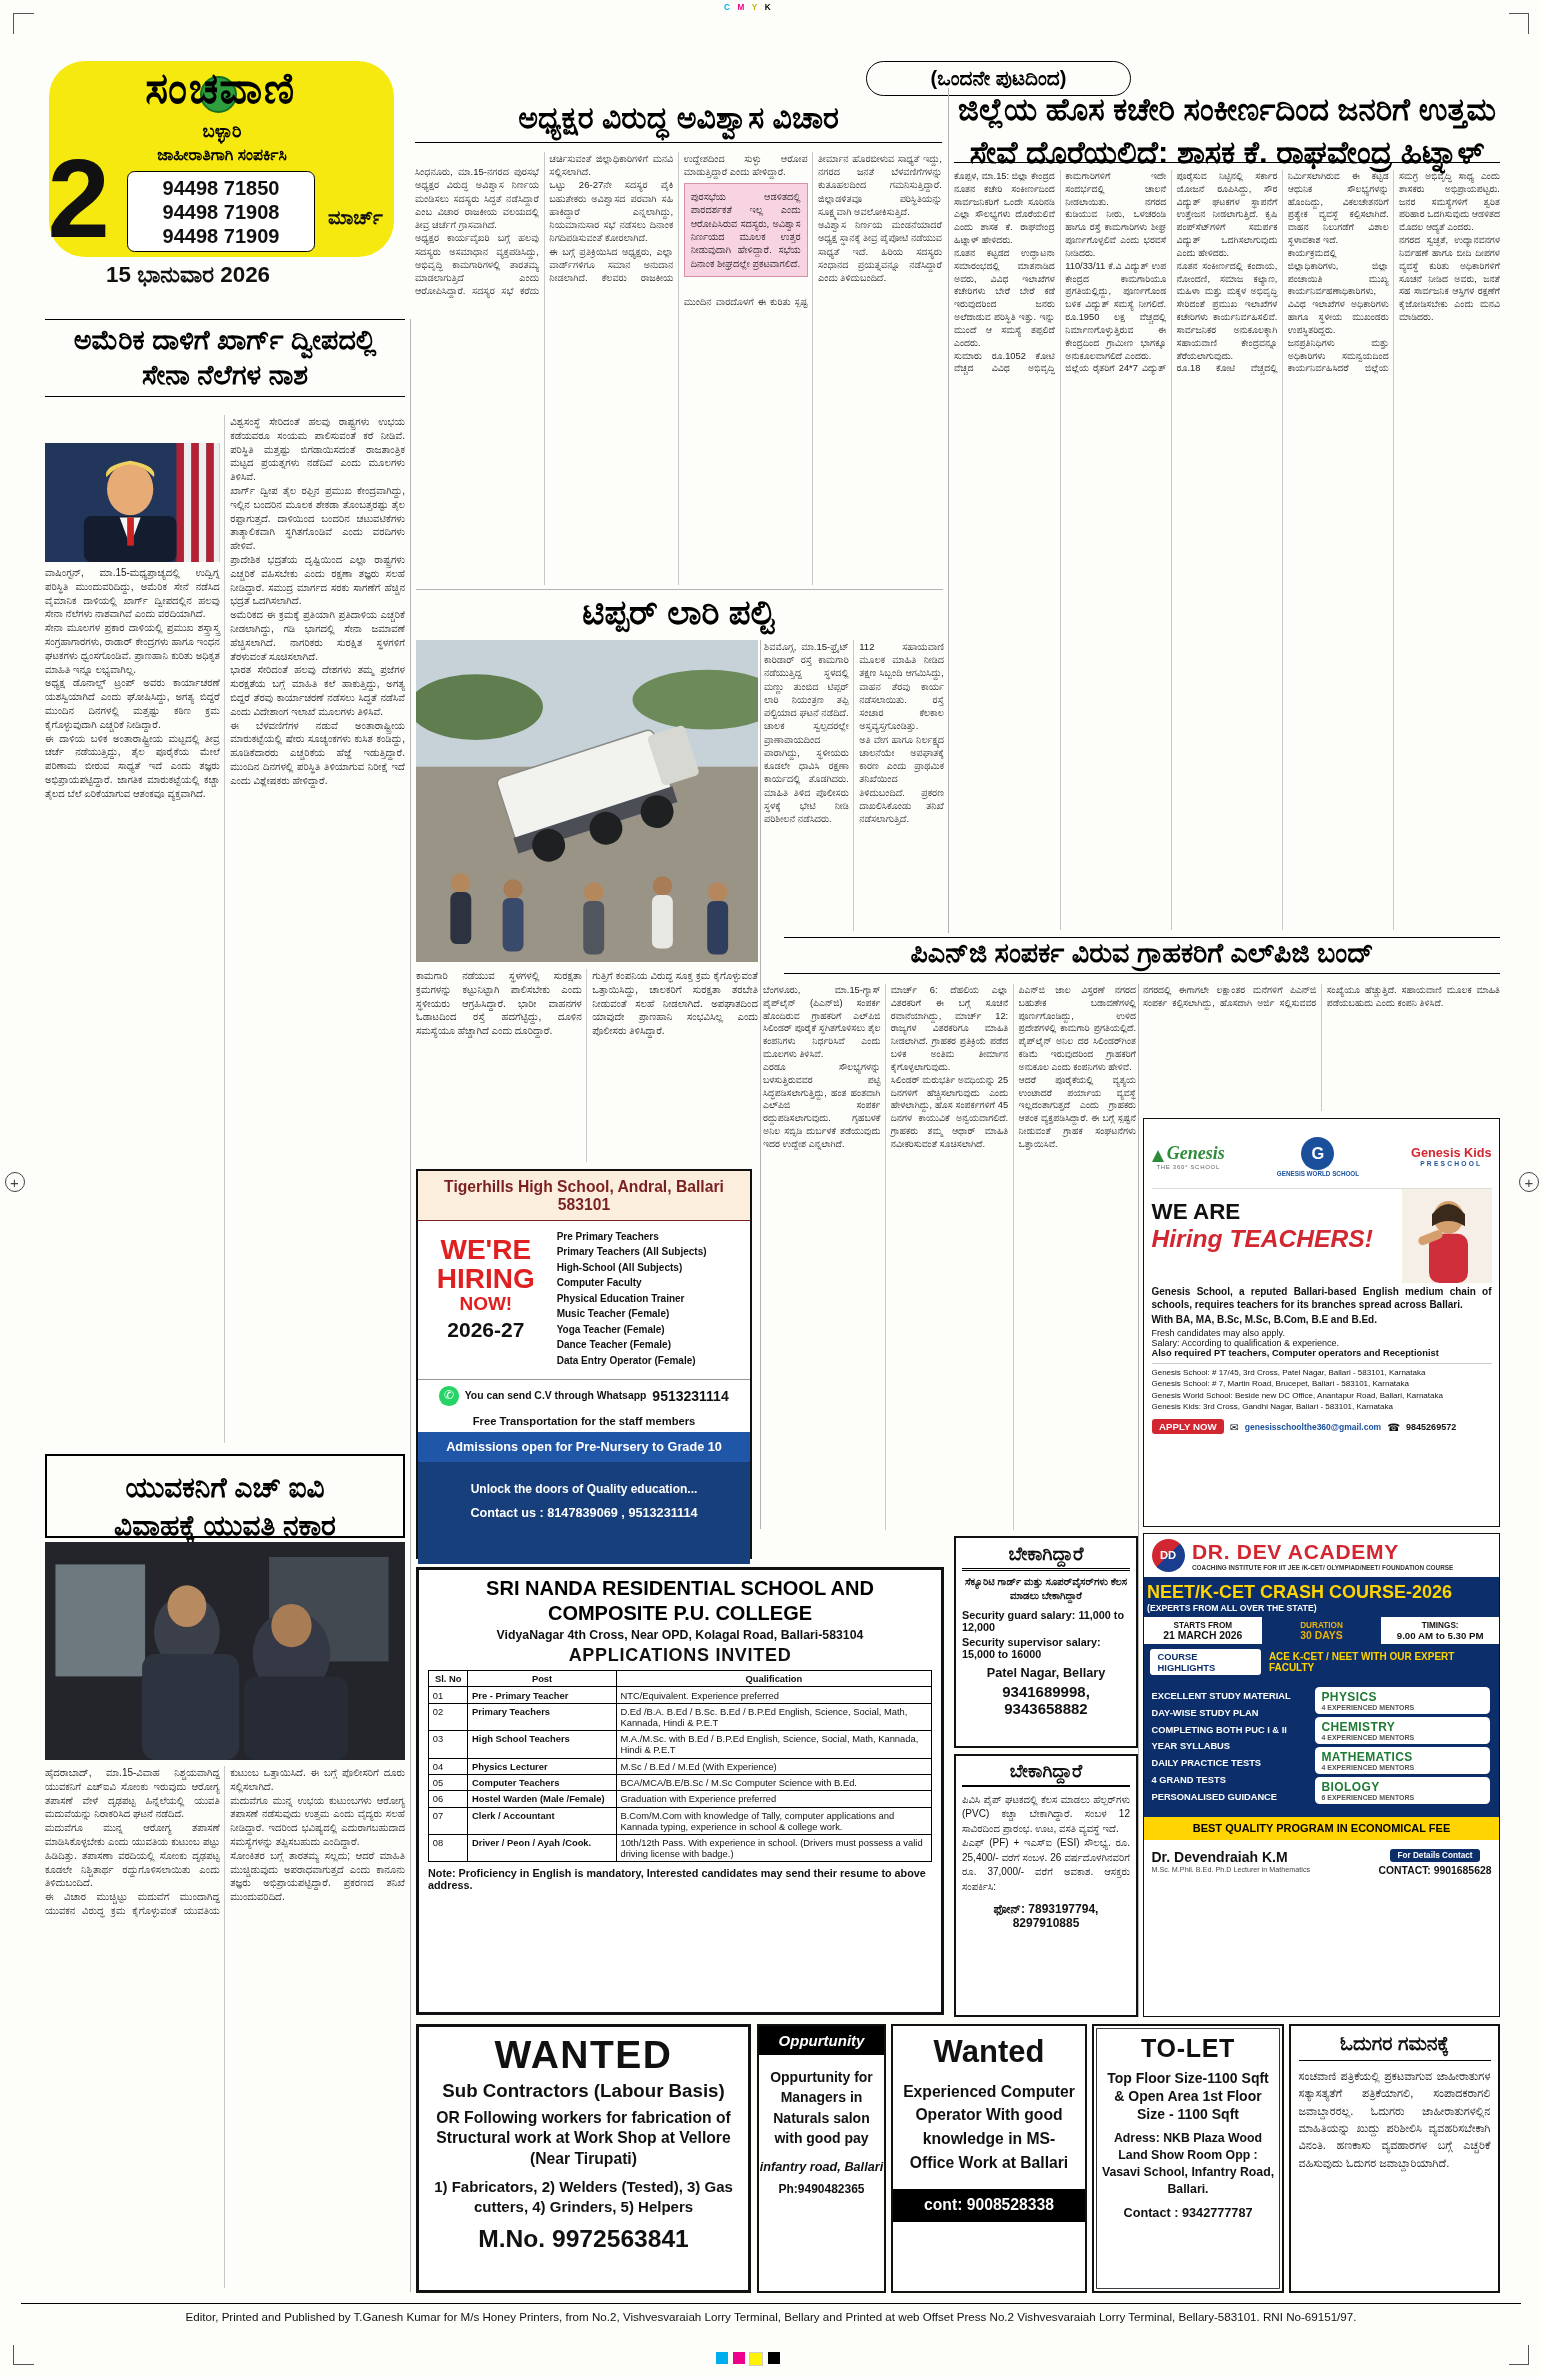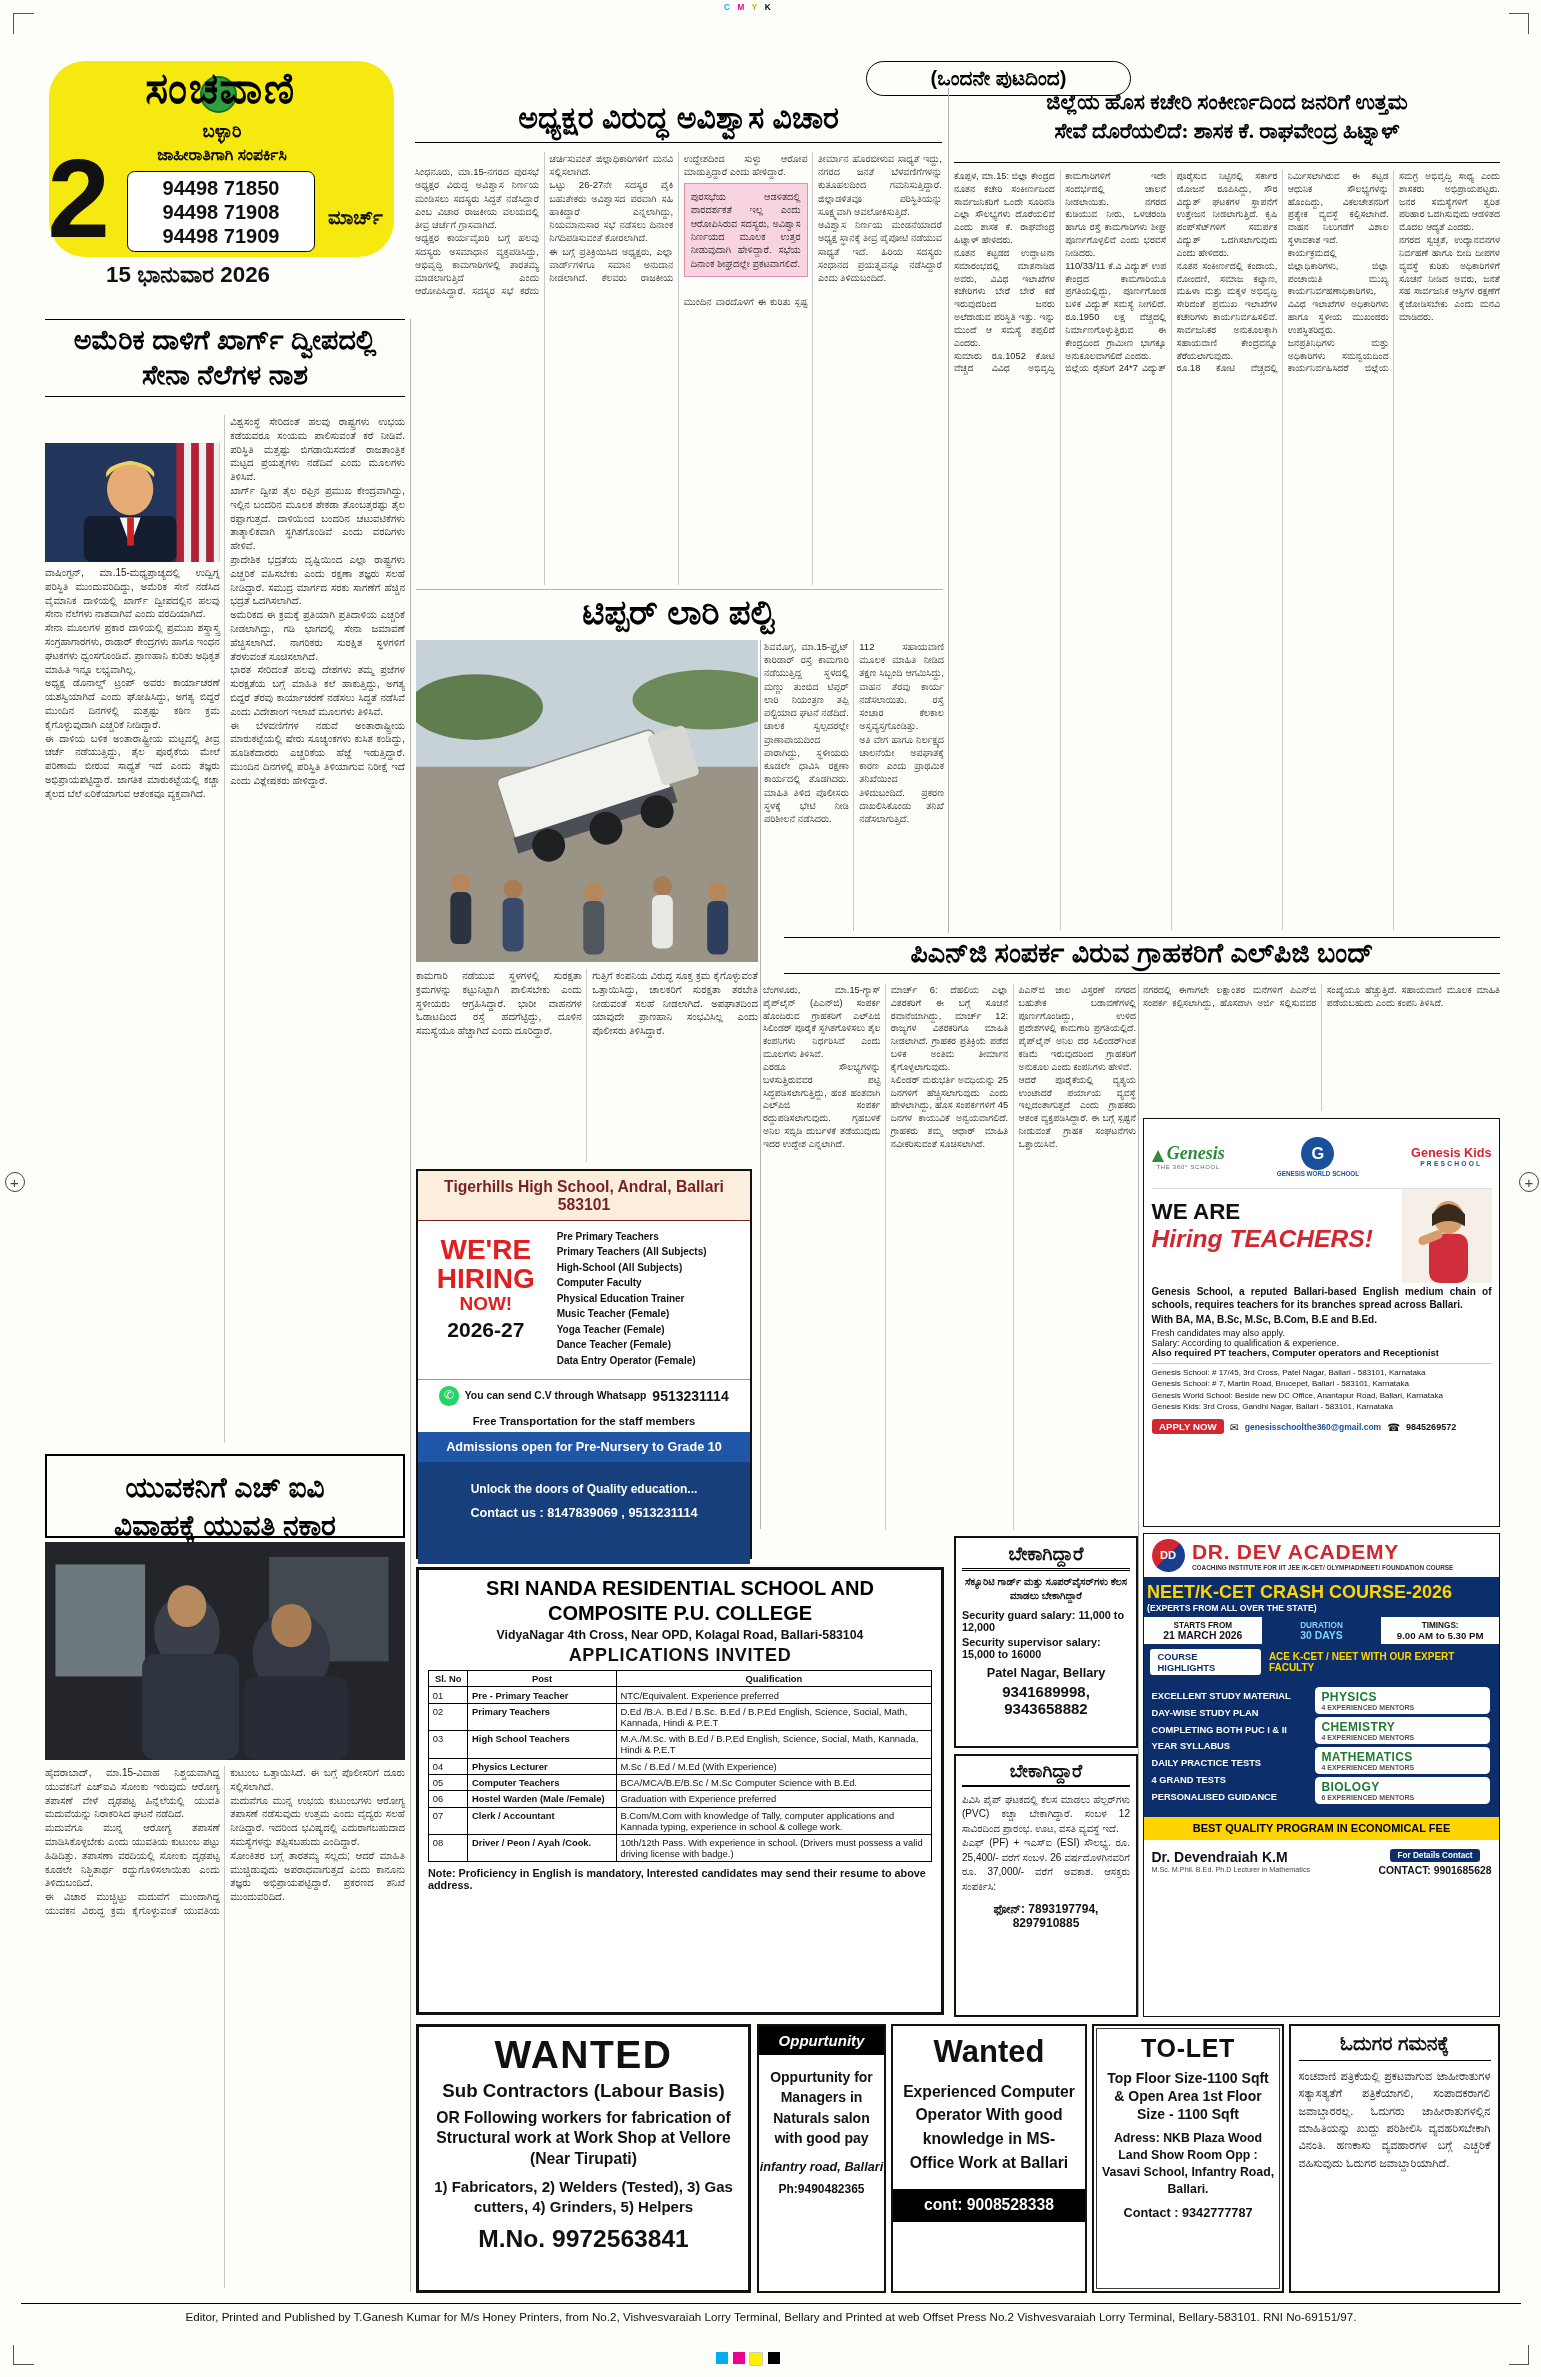--- a/index.html
+++ b/index.html
@@ -181,21 +181,21 @@
   </div>
 
   <div class="abs bodytxt c2" style="left:764px;top:640px;width:180px;height:291px;font-size:9.6px;">ಶಿವಮೊಗ್ಗ, ಮಾ.15-ಫ್ರೈಟ್ ಕಾರಿಡಾರ್ ರಸ್ತೆ ಕಾಮಗಾರಿ ನಡೆಯುತ್ತಿದ್ದ ಸ್ಥಳದಲ್ಲಿ ಮಣ್ಣು ತುಂಬಿದ ಟಿಪ್ಪರ್ ಲಾರಿ ನಿಯಂತ್ರಣ ತಪ್ಪಿ ಪಲ್ಟಿಯಾದ ಘಟನೆ ನಡೆದಿದೆ.
 ಚಾಲಕ ಸ್ವಲ್ಪದರಲ್ಲೇ ಪ್ರಾಣಾಪಾಯದಿಂದ ಪಾರಾಗಿದ್ದು, ಸ್ಥಳೀಯರು ಕೂಡಲೇ ಧಾವಿಸಿ ರಕ್ಷಣಾ ಕಾರ್ಯದಲ್ಲಿ ತೊಡಗಿದರು. ಮಾಹಿತಿ ತಿಳಿದ ಪೊಲೀಸರು ಸ್ಥಳಕ್ಕೆ ಭೇಟಿ ನೀಡಿ ಪರಿಶೀಲನೆ ನಡೆಸಿದರು.
 112 ಸಹಾಯವಾಣಿ ಮೂಲಕ ಮಾಹಿತಿ ನೀಡಿದ ತಕ್ಷಣ ಸಿಬ್ಬಂದಿ ಆಗಮಿಸಿದ್ದು, ವಾಹನ ತೆರವು ಕಾರ್ಯ ನಡೆಸಲಾಯಿತು. ರಸ್ತೆ ಸಂಚಾರ ಕೆಲಕಾಲ ಅಸ್ತವ್ಯಸ್ತಗೊಂಡಿತ್ತು.
 ಅತಿ ವೇಗ ಹಾಗೂ ನಿರ್ಲಕ್ಷ್ಯದ ಚಾಲನೆಯೇ ಅಪಘಾತಕ್ಕೆ ಕಾರಣ ಎಂದು ಪ್ರಾಥಮಿಕ ತನಿಖೆಯಿಂದ ತಿಳಿದುಬಂದಿದೆ. ಪ್ರಕರಣ ದಾಖಲಿಸಿಕೊಂಡು ತನಿಖೆ ನಡೆಸಲಾಗುತ್ತಿದೆ.</div>
 
   <div class="abs bodytxt c2" style="left:416px;top:969px;width:342px;height:193px;">ಕಾಮಗಾರಿ ನಡೆಯುವ ಸ್ಥಳಗಳಲ್ಲಿ ಸುರಕ್ಷತಾ ಕ್ರಮಗಳನ್ನು ಕಟ್ಟುನಿಟ್ಟಾಗಿ ಪಾಲಿಸಬೇಕು ಎಂದು ಸ್ಥಳೀಯರು ಆಗ್ರಹಿಸಿದ್ದಾರೆ. ಭಾರೀ ವಾಹನಗಳ ಓಡಾಟದಿಂದ ರಸ್ತೆ ಹದಗೆಟ್ಟಿದ್ದು, ದೂಳಿನ ಸಮಸ್ಯೆಯೂ ಹೆಚ್ಚಾಗಿದೆ ಎಂದು ದೂರಿದ್ದಾರೆ.
 ಗುತ್ತಿಗೆ ಕಂಪನಿಯ ವಿರುದ್ಧ ಸೂಕ್ತ ಕ್ರಮ ಕೈಗೊಳ್ಳುವಂತೆ ಒತ್ತಾಯಿಸಿದ್ದು, ಚಾಲಕರಿಗೆ ಸುರಕ್ಷತಾ ತರಬೇತಿ ನೀಡುವಂತೆ ಸಲಹೆ ನೀಡಲಾಗಿದೆ. ಅಪಘಾತದಿಂದ ಯಾವುದೇ ಪ್ರಾಣಹಾನಿ ಸಂಭವಿಸಿಲ್ಲ ಎಂದು ಪೊಲೀಸರು ತಿಳಿಸಿದ್ದಾರೆ.</div>
 
-  <div class="abs headline" style="left:954px;top:88px;width:546px;height:75px;font-size:21px;line-height:1.4;border-bottom:1.5px solid #000;box-sizing:border-box;font-family:Liberation Serif, serif;">ಜಿಲ್ಲೆಯ ಹೊಸ ಕಚೇರಿ ಸಂಕೀರ್ಣದಿಂದ ಜನರಿಗೆ ಉತ್ತಮ
+  <div class="abs headline" style="left:954px;top:88px;width:546px;height:75px;font-size:31px;line-height:1.4;border-bottom:1.5px solid #000;box-sizing:border-box;">ಜಿಲ್ಲೆಯ ಹೊಸ ಕಚೇರಿ ಸಂಕೀರ್ಣದಿಂದ ಜನರಿಗೆ ಉತ್ತಮ
 ಸೇವೆ ದೊರೆಯಲಿದೆ: ಶಾಸಕ ಕೆ. ರಾಘವೇಂದ್ರ ಹಿಟ್ನಾಳ್</div>
 
   <div class="abs bodytxt c5" style="left:954px;top:170px;width:546px;height:760px;font-size:9.3px;">ಕೊಪ್ಪಳ, ಮಾ.15: ಜಿಲ್ಲಾ ಕೇಂದ್ರದ ನೂತನ ಕಚೇರಿ ಸಂಕೀರ್ಣದಿಂದ ಸಾರ್ವಜನಿಕರಿಗೆ ಒಂದೇ ಸೂರಿನಡಿ ಎಲ್ಲಾ ಸೌಲಭ್ಯಗಳು ದೊರೆಯಲಿವೆ ಎಂದು ಶಾಸಕ ಕೆ. ರಾಘವೇಂದ್ರ ಹಿಟ್ನಾಳ್ ಹೇಳಿದರು.
 ನೂತನ ಕಟ್ಟಡದ ಉದ್ಘಾಟನಾ ಸಮಾರಂಭದಲ್ಲಿ ಮಾತನಾಡಿದ ಅವರು, ವಿವಿಧ ಇಲಾಖೆಗಳ ಕಚೇರಿಗಳು ಬೇರೆ ಬೇರೆ ಕಡೆ ಇರುವುದರಿಂದ ಜನರು ಅಲೆದಾಡುವ ಪರಿಸ್ಥಿತಿ ಇತ್ತು. ಇನ್ನು ಮುಂದೆ ಆ ಸಮಸ್ಯೆ ತಪ್ಪಲಿದೆ ಎಂದರು.
 ಸುಮಾರು ರೂ.1052 ಕೋಟಿ ವೆಚ್ಚದ ವಿವಿಧ ಅಭಿವೃದ್ಧಿ ಕಾಮಗಾರಿಗಳಿಗೆ ಇದೇ ಸಂದರ್ಭದಲ್ಲಿ ಚಾಲನೆ ನೀಡಲಾಯಿತು. ನಗರದ ಕುಡಿಯುವ ನೀರು, ಒಳಚರಂಡಿ ಹಾಗೂ ರಸ್ತೆ ಕಾಮಗಾರಿಗಳು ಶೀಘ್ರ ಪೂರ್ಣಗೊಳ್ಳಲಿವೆ ಎಂದು ಭರವಸೆ ನೀಡಿದರು.
 110/33/11 ಕೆ.ವಿ ವಿದ್ಯುತ್ ಉಪ ಕೇಂದ್ರದ ಕಾಮಗಾರಿಯೂ ಪ್ರಗತಿಯಲ್ಲಿದ್ದು, ಪೂರ್ಣಗೊಂಡ ಬಳಿಕ ವಿದ್ಯುತ್ ಸಮಸ್ಯೆ ನೀಗಲಿದೆ. ರೂ.1950 ಲಕ್ಷ ವೆಚ್ಚದಲ್ಲಿ ನಿರ್ಮಾಣಗೊಳ್ಳುತ್ತಿರುವ ಈ ಕೇಂದ್ರದಿಂದ ಗ್ರಾಮೀಣ ಭಾಗಕ್ಕೂ ಅನುಕೂಲವಾಗಲಿದೆ ಎಂದರು.
 ಜಿಲ್ಲೆಯ ರೈತರಿಗೆ 24*7 ವಿದ್ಯುತ್ ಪೂರೈಸುವ ನಿಟ್ಟಿನಲ್ಲಿ ಸರ್ಕಾರ ಯೋಜನೆ ರೂಪಿಸಿದ್ದು, ಸೌರ ವಿದ್ಯುತ್ ಘಟಕಗಳ ಸ್ಥಾಪನೆಗೆ ಉತ್ತೇಜನ ನೀಡಲಾಗುತ್ತಿದೆ. ಕೃಷಿ ಪಂಪ್‌ಸೆಟ್‌ಗಳಿಗೆ ಸಮರ್ಪಕ ವಿದ್ಯುತ್ ಒದಗಿಸಲಾಗುವುದು ಎಂದು ಹೇಳಿದರು.
 ನೂತನ ಸಂಕೀರ್ಣದಲ್ಲಿ ಕಂದಾಯ, ನೋಂದಣಿ, ಸಮಾಜ ಕಲ್ಯಾಣ, ಮಹಿಳಾ ಮತ್ತು ಮಕ್ಕಳ ಅಭಿವೃದ್ಧಿ ಸೇರಿದಂತೆ ಪ್ರಮುಖ ಇಲಾಖೆಗಳ ಕಚೇರಿಗಳು ಕಾರ್ಯನಿರ್ವಹಿಸಲಿವೆ. ಸಾರ್ವಜನಿಕರ ಅನುಕೂಲಕ್ಕಾಗಿ ಸಹಾಯವಾಣಿ ಕೇಂದ್ರವನ್ನೂ ತೆರೆಯಲಾಗುವುದು.
 ರೂ.18 ಕೋಟಿ ವೆಚ್ಚದಲ್ಲಿ ನಿರ್ಮಿಸಲಾಗಿರುವ ಈ ಕಟ್ಟಡ ಆಧುನಿಕ ಸೌಲಭ್ಯಗಳನ್ನು ಹೊಂದಿದ್ದು, ವಿಕಲಚೇತನರಿಗೆ ಪ್ರತ್ಯೇಕ ವ್ಯವಸ್ಥೆ ಕಲ್ಪಿಸಲಾಗಿದೆ. ವಾಹನ ನಿಲುಗಡೆಗೆ ವಿಶಾಲ ಸ್ಥಳಾವಕಾಶ ಇದೆ.
 ಕಾರ್ಯಕ್ರಮದಲ್ಲಿ ಜಿಲ್ಲಾಧಿಕಾರಿಗಳು, ಜಿಲ್ಲಾ ಪಂಚಾಯಿತಿ ಮುಖ್ಯ ಕಾರ್ಯನಿರ್ವಹಣಾಧಿಕಾರಿಗಳು, ವಿವಿಧ ಇಲಾಖೆಗಳ ಅಧಿಕಾರಿಗಳು ಹಾಗೂ ಸ್ಥಳೀಯ ಮುಖಂಡರು ಉಪಸ್ಥಿತರಿದ್ದರು.
@@ -381,21 +381,21 @@
     </div>
     <div style="background:#0c2f6b;padding:4.5px 3px;">
       <div style="color:#ffd400;font-weight:bold;font-size:18px;">NEET/K-CET CRASH COURSE-2026</div>
       <div style="color:#fff;font-size:8.7px;font-weight:bold;">(EXPERTS FROM ALL OVER THE STATE)</div>
     </div>
     <div style="display:flex;text-align:center;border-bottom:1.5px solid #0c2f6b;">
       <div style="flex:1;padding:3.7px 1.5px;border-right:0.7px solid #0c2f6b;">
         <div style="font-size:8.2px;font-weight:bold;">STARTS FROM</div>
         <div style="font-size:10.4px;font-weight:bold;">21 MARCH 2026</div>
       </div>
-      <div style="flex:1;padding:3.7px 1.5px;background:#0c2f6b;color:#7dd3fc;">
+      <div style="flex:1;padding:3.7px 1.5px;background:#0c2f6b;color:#eab308;">
         <div style="font-size:8.2px;font-weight:bold;">DURATION</div>
         <div style="font-size:10.4px;font-weight:bold;">30 DAYS</div>
       </div>
       <div style="flex:1;padding:3.7px 1.5px;border-left:0.7px solid #0c2f6b;">
         <div style="font-size:8.2px;font-weight:bold;">TIMINGS:</div>
         <div style="font-size:9.7px;font-weight:bold;">9.00 AM to 5.30 PM</div>
       </div>
     </div>
     <div style="background:#0c2f6b;display:flex;align-items:center;gap:7.5px;padding:3.7px 6px;">
       <span class="chip" style="background:#fff;color:#0c2f6b;font-weight:bold;font-size:9.4px;">COURSE HIGHLIGHTS</span>

